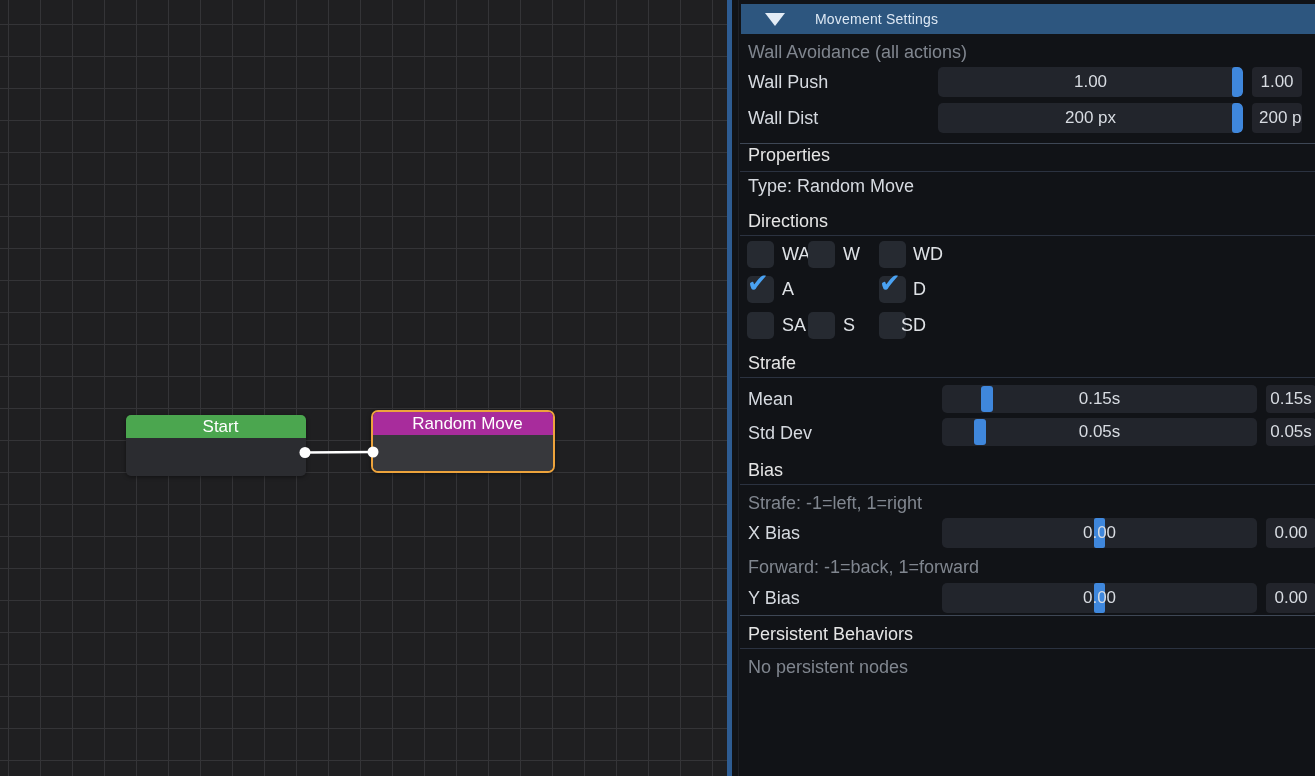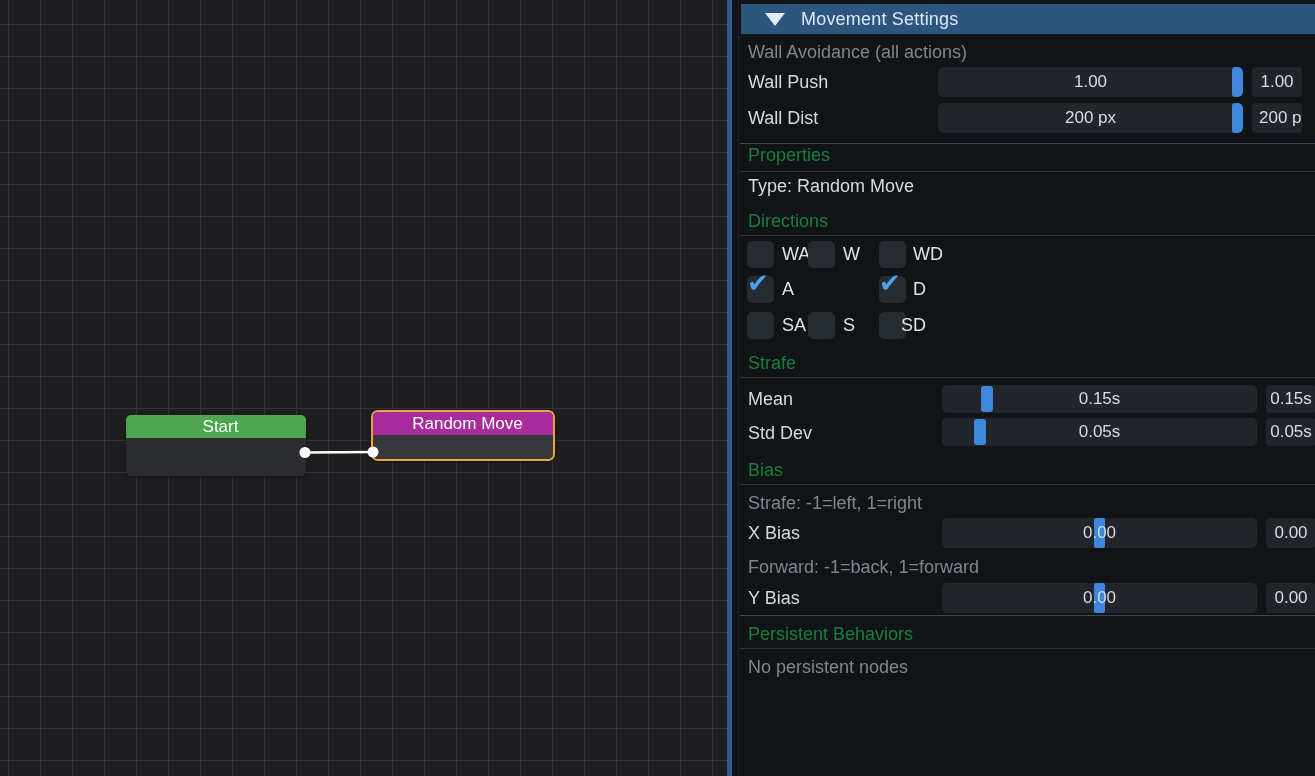--- a/index.html
+++ b/index.html
@@ -17,38 +17,38 @@
       linear-gradient(to bottom, #343437 1px, transparent 1px);
     background-size:32px 32px;
     background-position:8px 24px;
   }
   .node { border-radius:5px; overflow:hidden; z-index:2; box-shadow:0 1px 4px rgba(0,0,0,.45);text-align:center; }
   .node .hdr { height:23px; line-height:23px; padding-left:9px; font-size:17px; color:#ffffff; }
   .node .body { width:100%; }
   #node-start { left:126px; top:415px; width:180px; height:61px; }
   #node-start .hdr { background:#4ba64f; }
   #node-start .body { height:38px; background:#2b2c30; }
-  #node-random { left:371px; top:410px; width:184px; height:51px; border:2px solid #eda33c; border-radius:7px; }
+  #node-random { left:371px; top:410px; width:184px; height:63px; border:2px solid #eda33c; border-radius:7px; }
   #node-random .hdr { background:#a82c9c; }
   #node-random .body { height:36px; background:#37383c; }
   #wires { left:0; top:0; width:727px; height:776px; z-index:3; pointer-events:none; }
 
   
   #splitter { left:727px; top:0; width:5px; height:776px; background:#2e5c92; z-index:4; }
   #panel { left:732px; top:0; width:583px; height:776px; background:#111317; }
   #panel-inner-line { left:738px; top:0; width:1px; height:776px; background:#1e2026; }
 
   #panel-header { left:741px; top:4px; width:574px; height:30px; background:#2d567f; display:flex; align-items:center; }
   #panel-header .tri { width:0; height:0; margin-left:24px;
      border-left:10px solid transparent; border-right:10px solid transparent;
      border-top:13px solid #e3ecf6; }
-  #panel-header .ttl { margin-left:16px; font-size:18px; color:#dde8f4; letter-spacing:.2px; }
+  #panel-header .ttl { margin-left:30px; font-size:14px; color:#dde8f4; letter-spacing:.2px; }
 
   .hint { left:748px; height:20px; line-height:20px; font-size:18px; color:#80868f; white-space:nowrap; }
-  .sect { left:748px; height:20px; line-height:20px; font-size:18px; color:#15803d; white-space:nowrap; }
+  .sect { left:748px; height:20px; line-height:20px; font-size:18px; color:#e5e5e5; white-space:nowrap; }
   .lbl  { left:748px; height:20px; line-height:20px; font-size:18px; color:#d6dae0; white-space:nowrap; }
   .sep  { left:740px; width:575px; height:1px; }
   .sep.major { background:#3e4755; }
   .sep.minor { background:#2b3240; }
 
   .track { background:#22252c; border-radius:5px; overflow:hidden; }
   .track .val { position:absolute; left:0; top:0; width:100%; height:100%; text-align:center;
                 font-size:17px; color:#d8dce2; z-index:2; }
   .track .handle { position:absolute; background:#3f87dc; z-index:1; }
   .vbox { background:#22242b; border-radius:4px; font-size:17px; color:#d8dce2;

